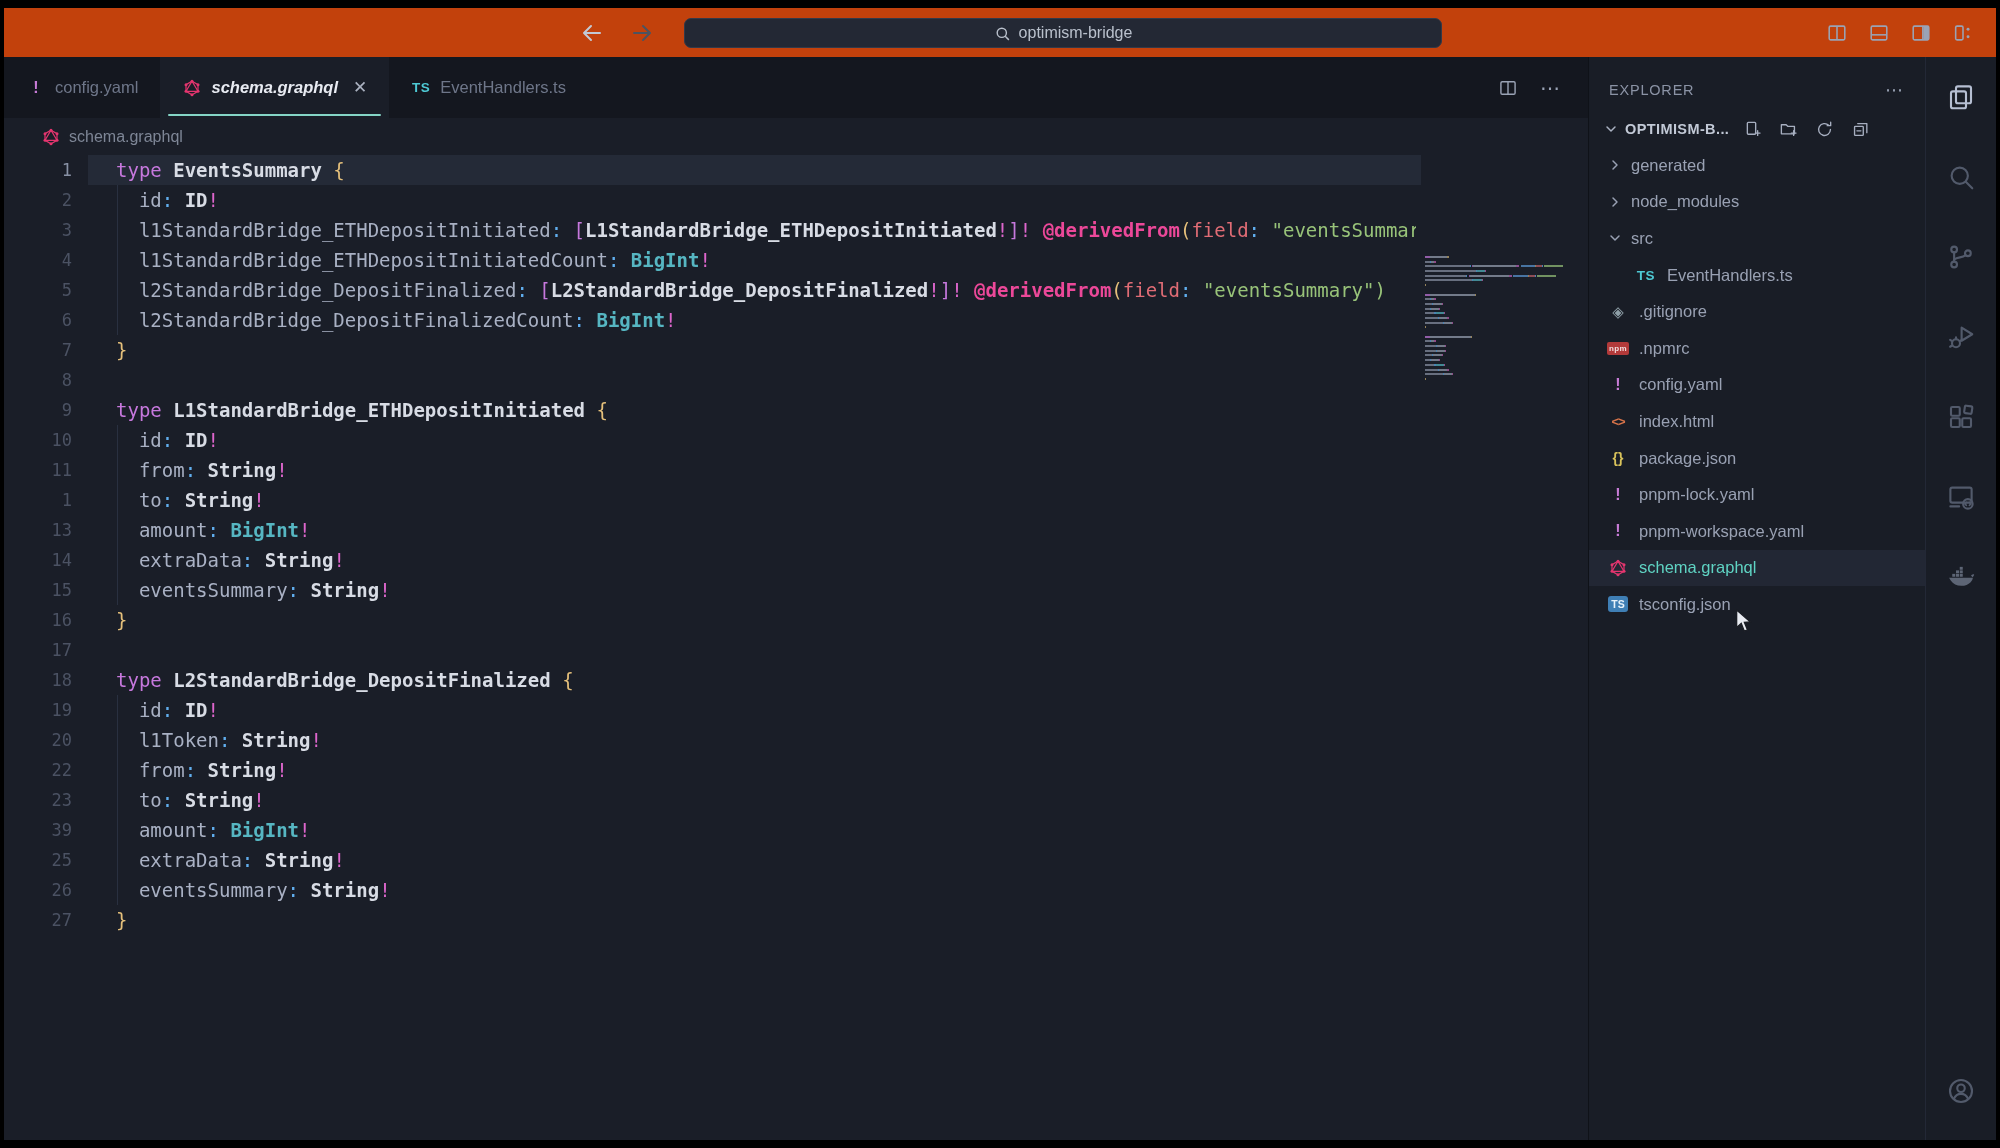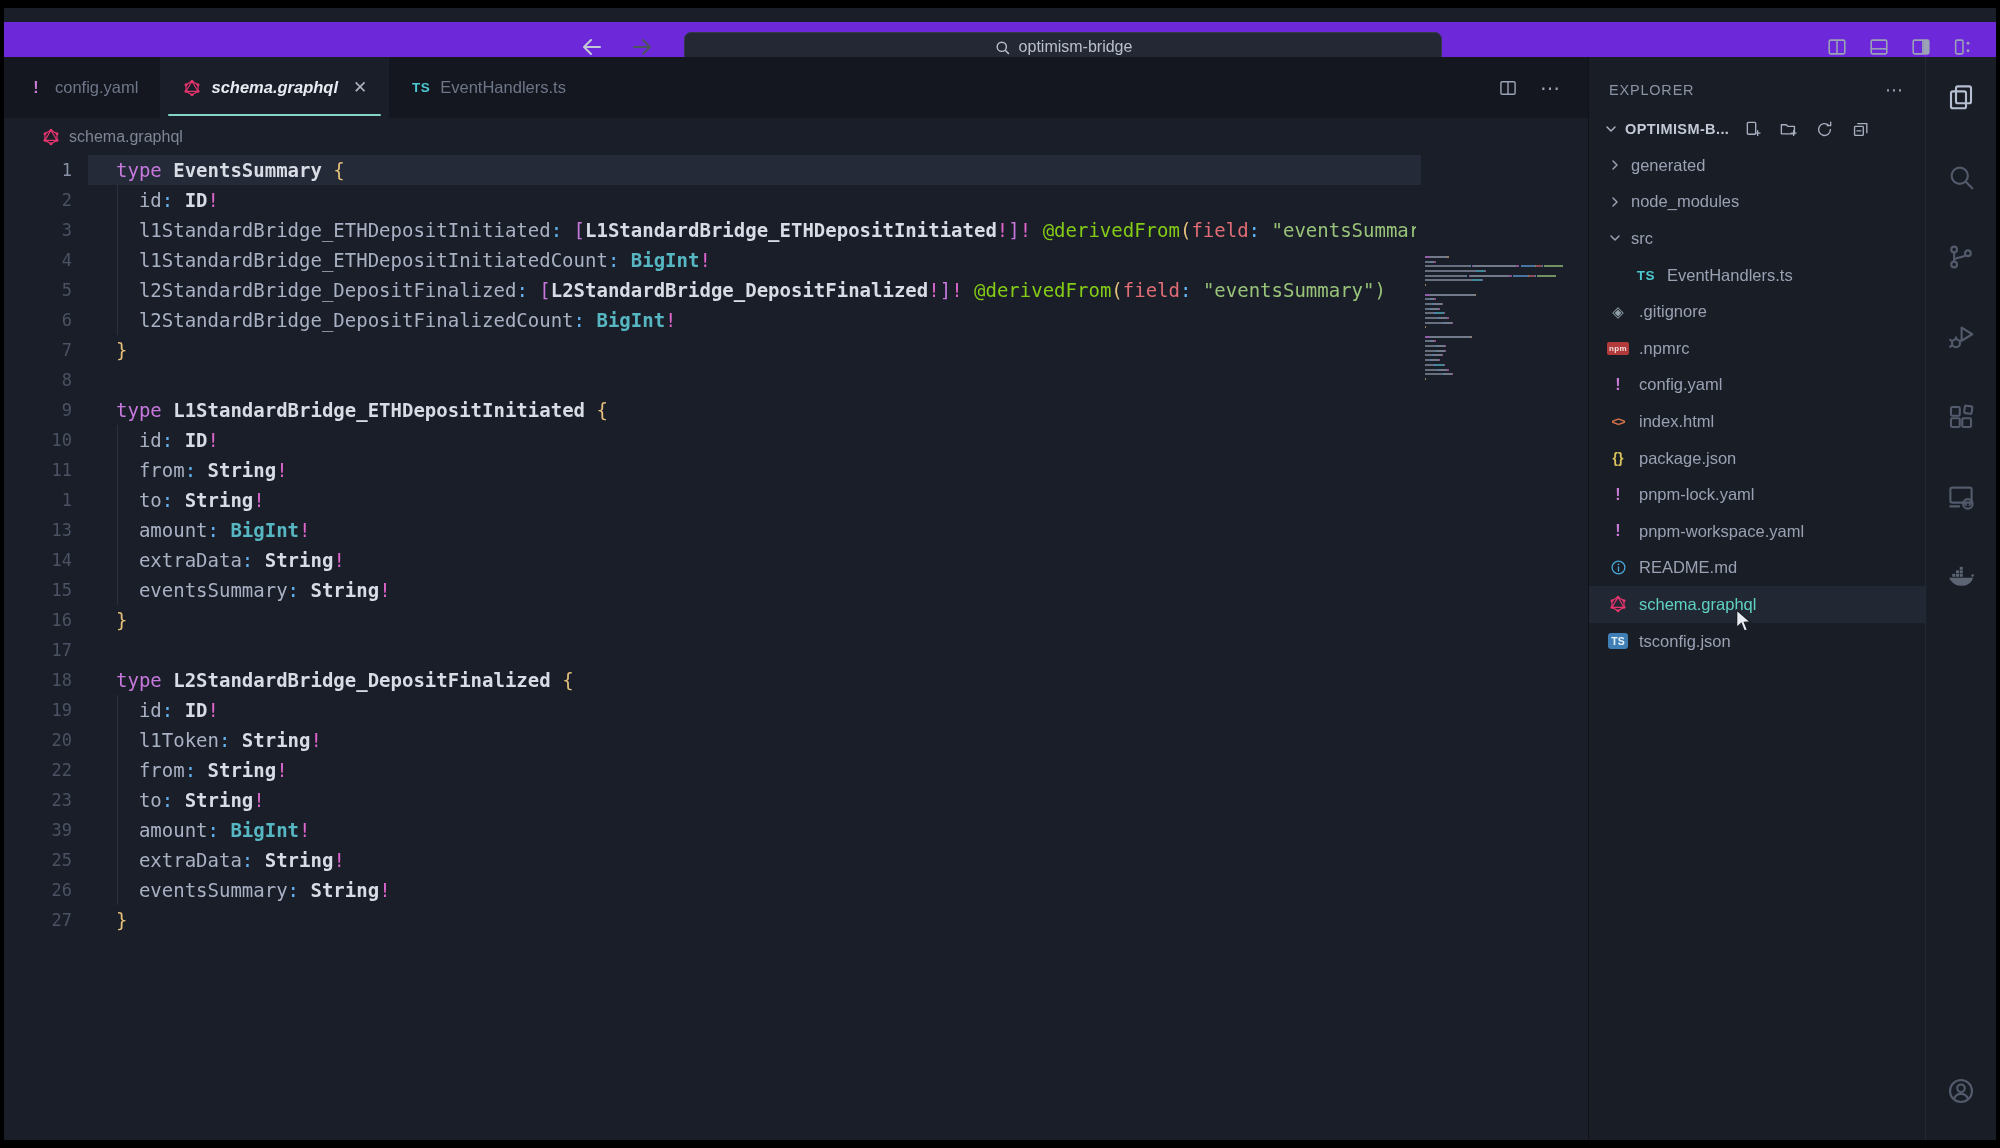--- a/index.html
+++ b/index.html
@@ -2,22 +2,22 @@
 <html><head>
 <meta charset="utf-8">
 <style>
   * { margin:0; padding:0; box-sizing:border-box; }
   html,body { width:2000px; height:1148px; background:#000; overflow:hidden;
               font-family:"Liberation Sans", sans-serif; }
   .window { position:absolute; left:4px; top:8px; width:1992px; height:1132px;
             background:#1a1e28; overflow:hidden; }
 
   
-  .titlebar { position:absolute; left:0; top:14px; width:100%; height:49px;
-              background:#6d28d9; display:flex; align-items:center; }
+  .titlebar { position:absolute; left:0; top:0; width:100%; height:49px;
+              background:#c2410c; display:flex; align-items:center; }
   .nav-arrows { position:absolute; left:576px; top:0; height:49px; display:flex; align-items:center; gap:26px; }
   .nav-btn { width:24px; height:24px; color:#c3c9d4; }
   .nav-btn.dim { color:#4c5360; }
   .searchbox { position:absolute; left:680px; top:10px; width:758px; height:30px;
                background:#232834; border:1px solid #323949; border-radius:7px;
                display:flex; align-items:center; justify-content:center; gap:8px;
                color:#b9c0cc; font-size:16px; }
   .tb-icons { position:absolute; right:22px; top:0; height:49px; display:flex; align-items:center; gap:20px; }
   .tb-icons .ic { width:22px; height:22px; color:#9aa3b5; }
 
@@ -59,21 +59,21 @@
   .code-text { position:absolute; left:112px; top:0; }
   .code-line.ind .code-text::before { content:""; position:absolute; left:1px; top:0; bottom:0;
                                       border-left:1px solid #293040; }
   .tok-kw   { color:#c678dd; }
   .tok-tn   { color:#d8dce5; font-weight:bold; }
   .tok-brace{ color:#e5c07b; }
   .tok-fld  { color:#a9b1c4; }
   .tok-col  { color:#61afef; }
   .tok-bang { color:#dd66cc; }
   .tok-brk  { color:#c678dd; }
-  .tok-dir  { color:#84cc16; }
+  .tok-dir  { color:#ec4899;font-weight:bold; }
   .tok-arg  { color:#e06c75; }
   .tok-str  { color:#98c379; }
   .tok-btype{ color:#56b6c2; font-weight:bold; }
   .tok-pln  { color:#a9b1c4; }
 
   
   .minimap { position:absolute; left:1421px; top:101px; width:138px; height:140px; }
   .mm-line { height:2px; margin-bottom:2.7px; white-space:nowrap; }
   .mm-seg { display:inline-block; height:2px; vertical-align:top; opacity:.7; }
 
@@ -372,30 +372,20 @@
             <span class="ic-bang">!</span>
           </span>
       <span>pnpm-lock.yaml</span>
         </div>
         <div class="file-row" style="padding-left: 18px;">
           <span class="ficon">
             <span class="ic-bang">!</span>
           </span>
       <span>pnpm-workspace.yaml</span>
         </div>
-        <div class="file-row" style="padding-left: 18px;">
-          <span class="ficon">
-            <svg class="ic-info" viewBox="0 0 24 24" width="17" height="17" fill="none" stroke="#4aa8d8" stroke-width="1.8">
-              <circle cx="12" cy="12" r="9"></circle>
-              <path d="M12 11v6" stroke-linecap="round"></path>
-              <circle cx="12" cy="7.5" r="1.2" fill="#4aa8d8" stroke="none"></circle>
-            </svg>
-          </span>
-      <span>README.md</span>
-        </div>
         <div class="file-row selected" style="padding-left: 18px;">
           <span class="ficon">
             <svg viewBox="0 0 24 24" width="18" height="18">
               <g stroke="#e5356f" stroke-width="1.6" fill="none">
                 <path d="M12 3 L20 7.6 L20 16.4 L12 21 L4 16.4 L4 7.6 Z"></path>
                 <path d="M4 16.4 L12 3 L20 16.4 Z"></path>
               </g>
               <g fill="#e5356f">
                 <circle cx="12" cy="3" r="2"></circle>
                 <circle cx="20" cy="7.6" r="2"></circle>

